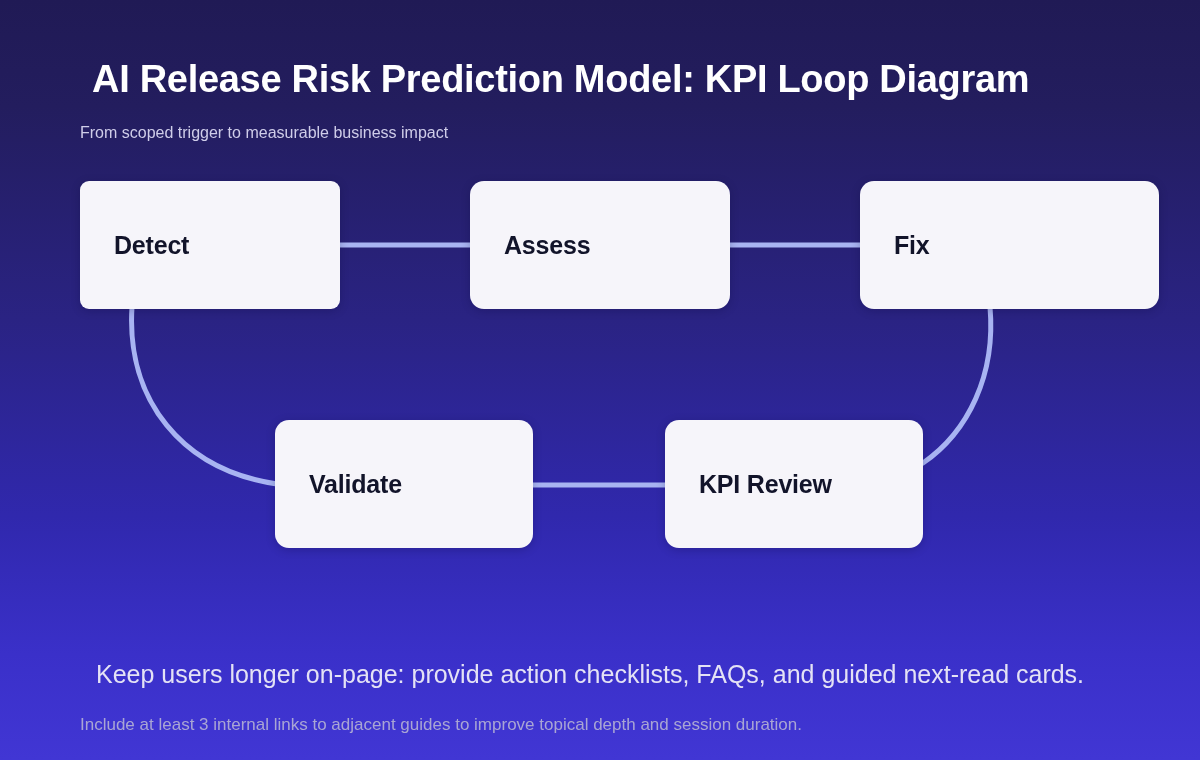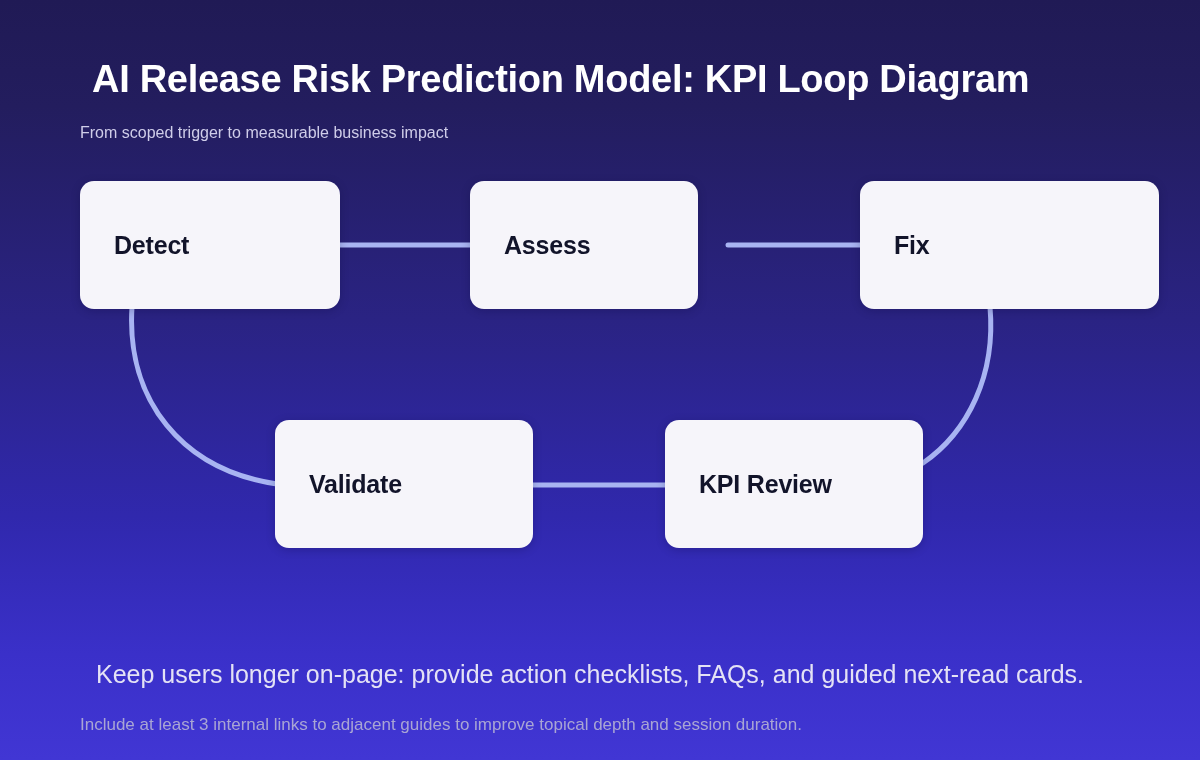--- a/index.html
+++ b/index.html
@@ -80,22 +80,22 @@
     box-shadow: 0 2px 10px rgba(10, 6, 45, 0.22);
   }
   .node-label {
     font-size: 25px;
     font-weight: bold;
     color: #12142a;
     letter-spacing: -0.2px;
     white-space: nowrap;
   }
 
-  #node-detect     { left: 80px;  top: 181px; width: 260px; height: 128px; }
-  #node-assess     { left: 470px; top: 181px; width: 228px; height: 128px; }
+  #node-detect     { left: 80px;  top: 181px; width: 260px; height: 128px; border-radius: 9px; }
+  #node-assess     { left: 470px; top: 181px; width: 260px; height: 128px; }
   #node-fix        { left: 860px; top: 181px; width: 299px; height: 128px; }
   #node-validate   { left: 275px; top: 420px; width: 258px; height: 128px; }
   #node-kpi-review { left: 665px; top: 420px; width: 258px; height: 128px; }
 
   
   #footer {
     position: absolute;
     left: 80px;
     top: 645px;
     width: 1040px;

